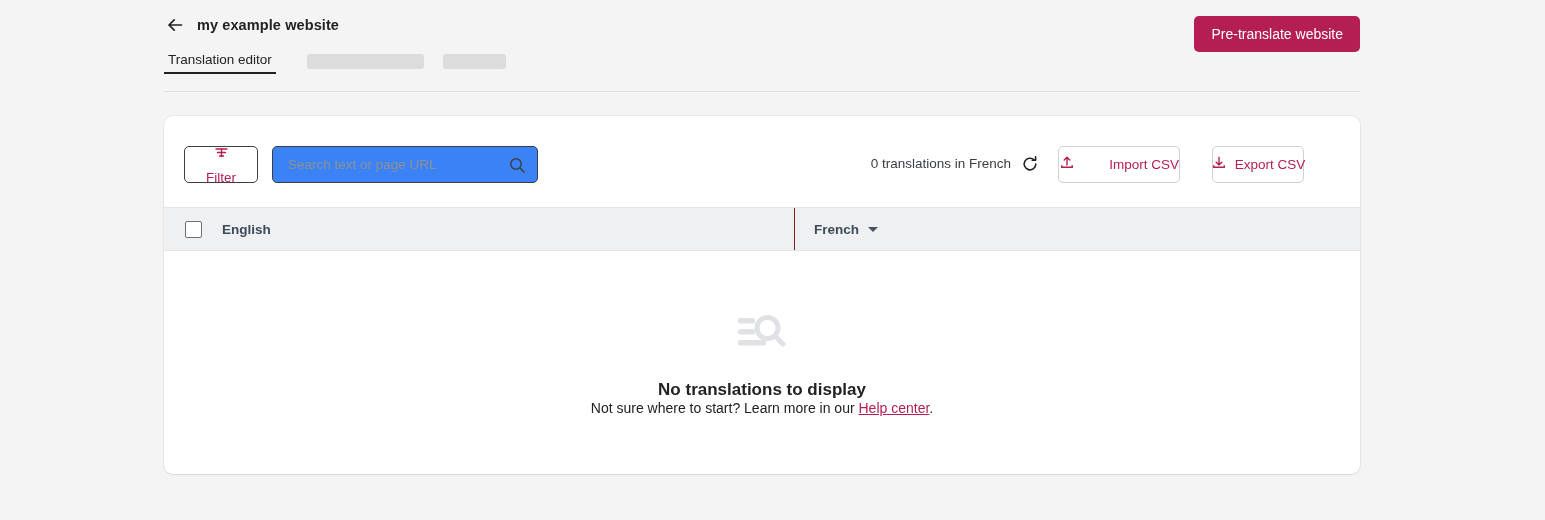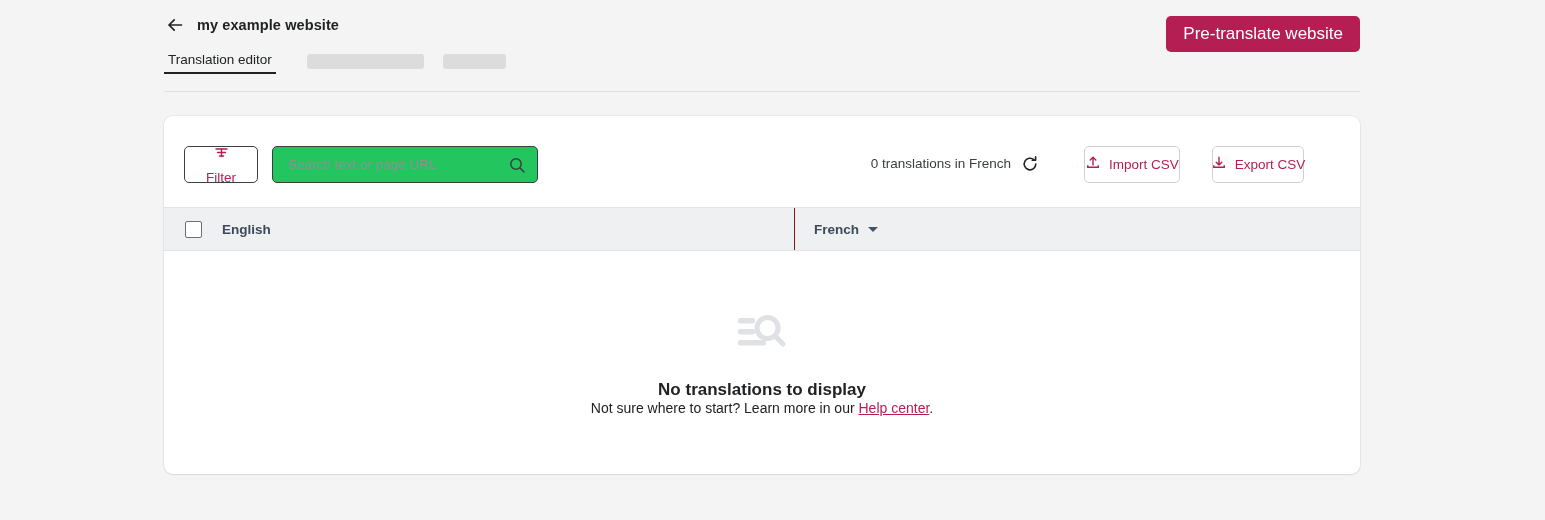--- a/index.html
+++ b/index.html
@@ -65,21 +65,21 @@
     position: absolute;
     right: 0;
     top: 16px;
     height: 36px;
     padding: 0 17px;
     background: #b41e52;
     color: #ffffff;
     border: none;
     border-radius: 5px;
     font-family: "Liberation Sans", sans-serif;
-    font-size: 17px;
+    font-size: 14px;
     font-weight: normal;
     cursor: pointer;
     display: flex;
     align-items: center;
     white-space: nowrap;
   }
 
   
   .tabs {
     position: absolute;
@@ -154,21 +154,21 @@
     flex-direction: column;
   }
   .search-wrap {
     position: absolute;
     left: 108px;
     top: 30px;
     width: 266px;
     height: 37px;
     border: 1px solid #3b3f44;
     border-radius: 5px;
-    background: #22c55e;
+    background: #3b82f6;
     display: flex;
     align-items: center;
     padding: 0 11px 0 13px;
   }
   .search-input {
     flex: 1;
     border: none;
     outline: none;
     font-family: "Liberation Sans", sans-serif;
     font-size: 13.5px;
@@ -206,21 +206,21 @@
     background: #ffffff;
     display: flex;
     align-items: center;
     justify-content: center;
     gap: 8px;
     cursor: pointer;
     font-size: 13.5px;
     color: #b41e52;
     white-space: nowrap;
   }
-  .import-btn { right: 180px; width: 96px; }
+  .import-btn { right: 180px; width: 122px; justify-content: space-between; }
   .export-btn { right: 56px; width: 92px; }
 
   
   .table-head {
     position: relative;
     height: 44px;
     background: #eff0f2;
     border-top: 1px solid #e3e4e6;
     border-bottom: 1px solid #e3e4e6;
     display: flex;

